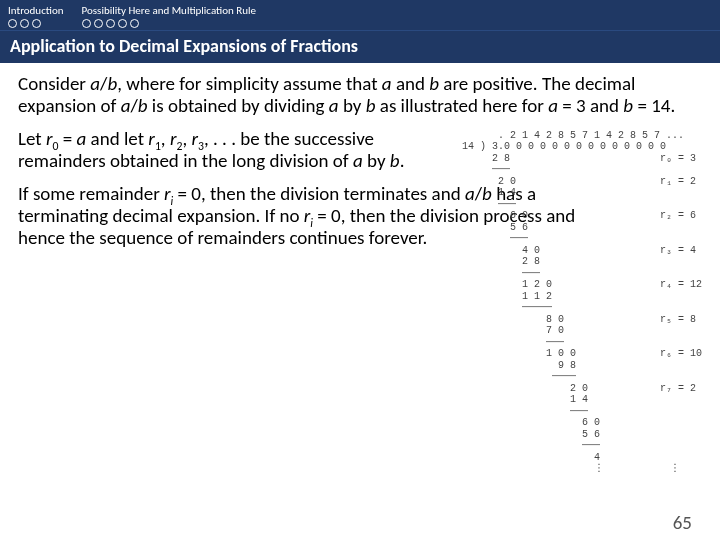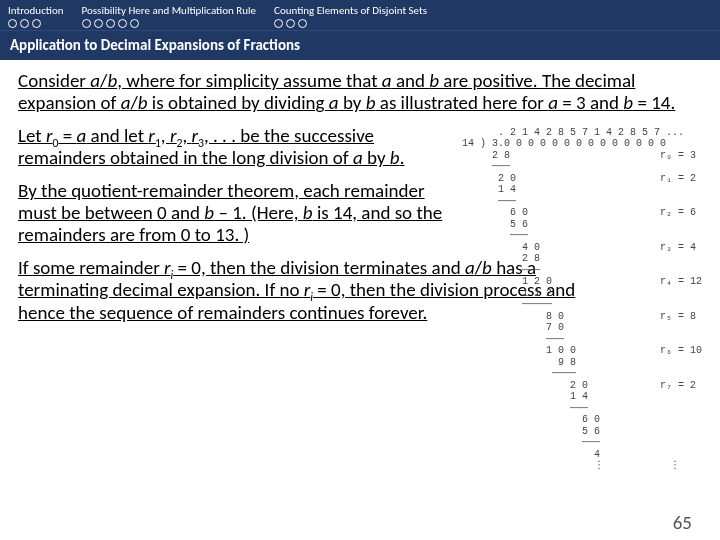--- a/index.html
+++ b/index.html
@@ -10,24 +10,24 @@
   .nav-sec { display: flex; flex-direction: column; align-items: flex-start; }
   .nav-sec-title { font-size: 11px; font-weight: 400; white-space: nowrap; }
   .dots { display: flex; gap: 3px; margin-top: 2px; }
   .dot, .dot-filled {
     width: 9px; height: 9px; border-radius: 50%;
     border: 1.5px solid #fff; display: inline-block;
   }
   .dot-filled { background: #fff; }
 
   .subbar { background: #1f3864; color: #fff; padding: 4px 10px 6px 10px; border-top: 1px solid #2a4a80; }
-  .subbar-title { font-size: 15px; font-weight: 700; }
+  .subbar-title { font-size: 18px; font-weight: 700; }
 
   .body { padding: 10px 18px 0 18px; }
-  .para { font-size: 19px; line-height: 1.18; margin-bottom: 10px; text-decoration: underline; }
+  .para { font-size: 19px; line-height: 1.18; margin-bottom: 10px; }
   .ital { font-style: italic; }
   .sub { font-size: 0.62em; vertical-align: sub; line-height: 0; }
 
   .row { display: flex; gap: 16px; }
   .text-col { flex: 1 1 auto; }
   .fig-col { flex: 0 0 220px; display: flex; flex-direction: column; align-items: flex-end; }
   .long-div {
     font-family: "Courier New", monospace;
     font-size: 10px; line-height: 1.15; white-space: pre; color: #444;
     padding-top: 2px;
@@ -52,50 +52,39 @@
     <div class="nav-sec">
       <span class="nav-sec-title">Possibility Here and Multiplication Rule</span>
       <span class="dots">
         <span class="dot"></span>
         <span class="dot"></span>
         <span class="dot"></span>
         <span class="dot"></span>
         <span class="dot"></span>
       </span>
     </div>
-    <div class="nav-sec">
-      <span class="nav-sec-title">Counting Elements of Disjoint Sets</span>
-      <span class="dots">
-        <span class="dot"></span>
-        <span class="dot"></span>
-        <span class="dot"></span>
-      </span>
-    </div>
   </div>
 
   <div class="subbar">
     <span class="subbar-title">Application to Decimal Expansions of Fractions</span>
   </div>
 
   <div class="body">
 
     <p class="para">
       <span>Consider </span><span class="ital">a</span><span>/</span><span class="ital">b</span><span>, where for simplicity assume that </span><span class="ital">a</span><span> and </span><span class="ital">b</span><span> are positive. The decimal expansion of </span><span class="ital">a</span><span>/</span><span class="ital">b</span><span> is obtained by dividing </span><span class="ital">a</span><span> by </span><span class="ital">b</span><span> as illustrated here for </span><span class="ital">a</span><span> = 3 and </span><span class="ital">b</span><span> = 14.</span>
     </p>
 
     <div class="row">
       <div class="text-col">
 
         <p class="para">
           <span>Let </span><span class="ital">r</span><span class="sub">0</span><span> = </span><span class="ital">a</span><span> and let </span><span class="ital">r</span><span class="sub">1</span><span>, </span><span class="ital">r</span><span class="sub">2</span><span>, </span><span class="ital">r</span><span class="sub">3</span><span>, . . . be the successive remainders obtained in the long division of </span><span class="ital">a</span><span> by </span><span class="ital">b</span><span>.</span>
         </p>
 
-        <p class="para">
-          <span>By the quotient-remainder theorem, each remainder must be between 0 and </span><span class="ital">b</span><span> – 1. (Here, </span><span class="ital">b</span><span> is 14, and so the remainders are from 0 to 13. )</span>
-        </p>
 
         <p class="para" style="margin-right:-140px">
           <span>If some remainder </span><span class="ital">r</span><span class="ital sub">i</span><span> = 0, then the division terminates and </span><span class="ital">a</span><span>/</span><span class="ital">b</span><span> has a terminating decimal expansion. If no </span><span class="ital">r</span><span class="ital sub">i</span><span> = 0, then the division process and hence the sequence of remainders continues forever.</span>
         </p>
 
       </div>
 
       <div class="fig-col">
         <div class="long-div">      . 2 1 4 2 8 5 7 1 4 2 8 5 7 ...
 14 ) 3.0 0 0 0 0 0 0 0 0 0 0 0 0 0

